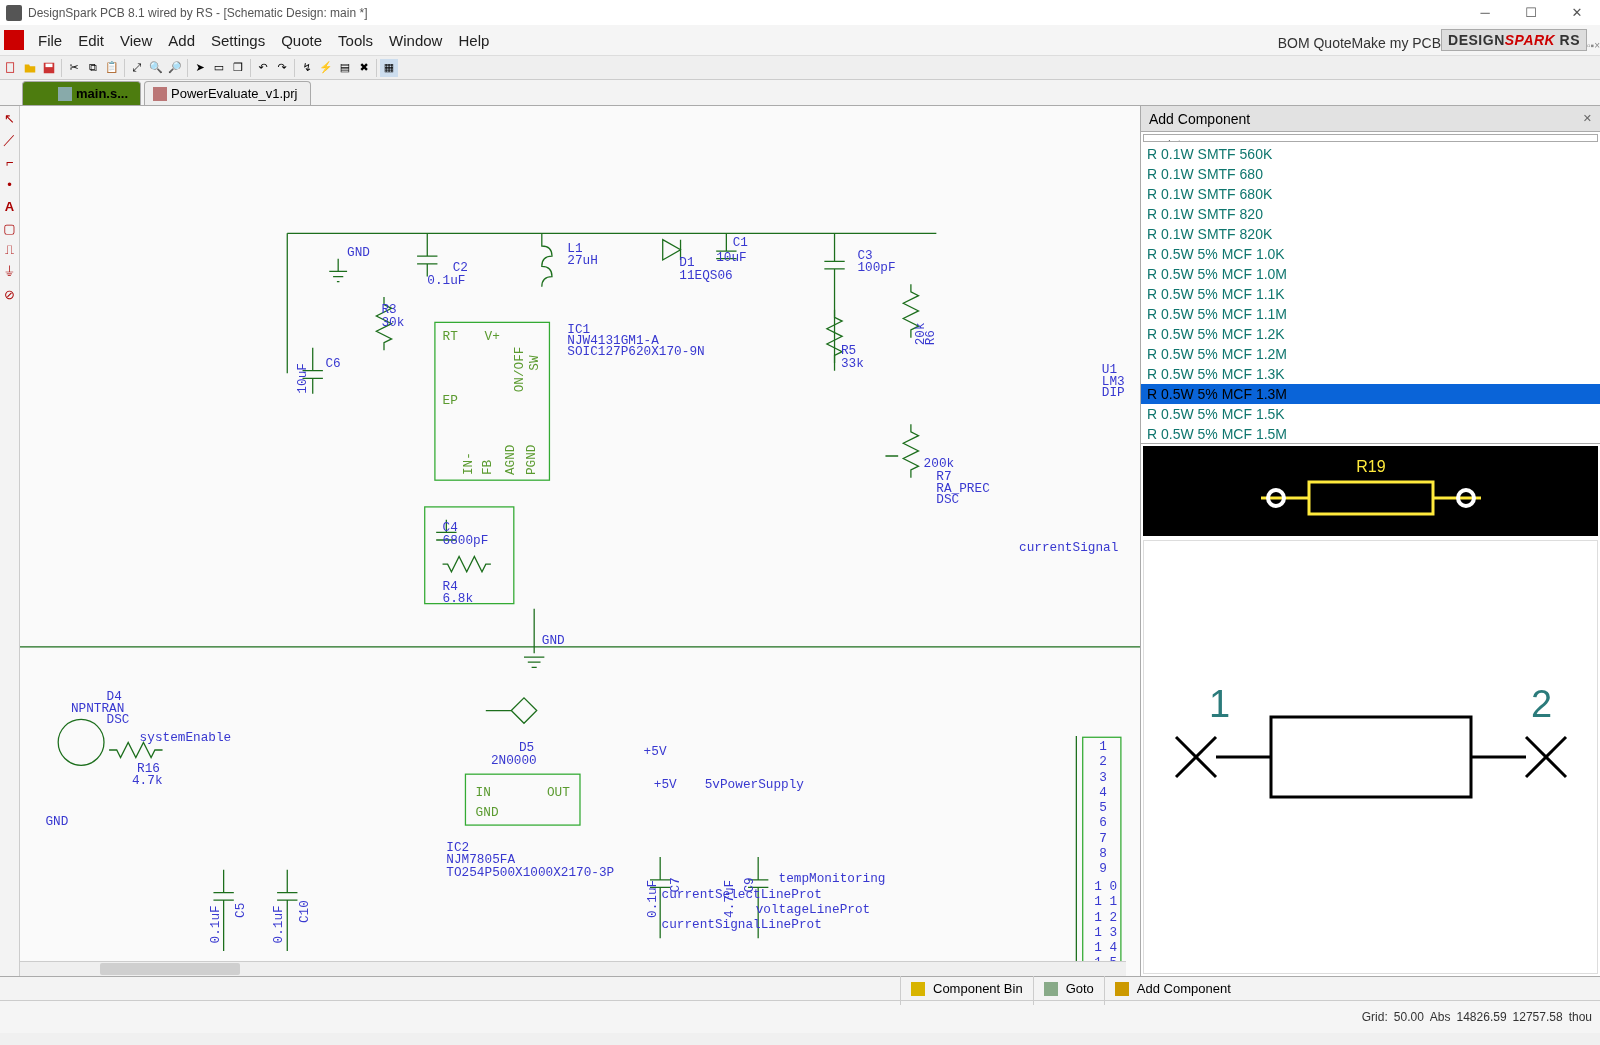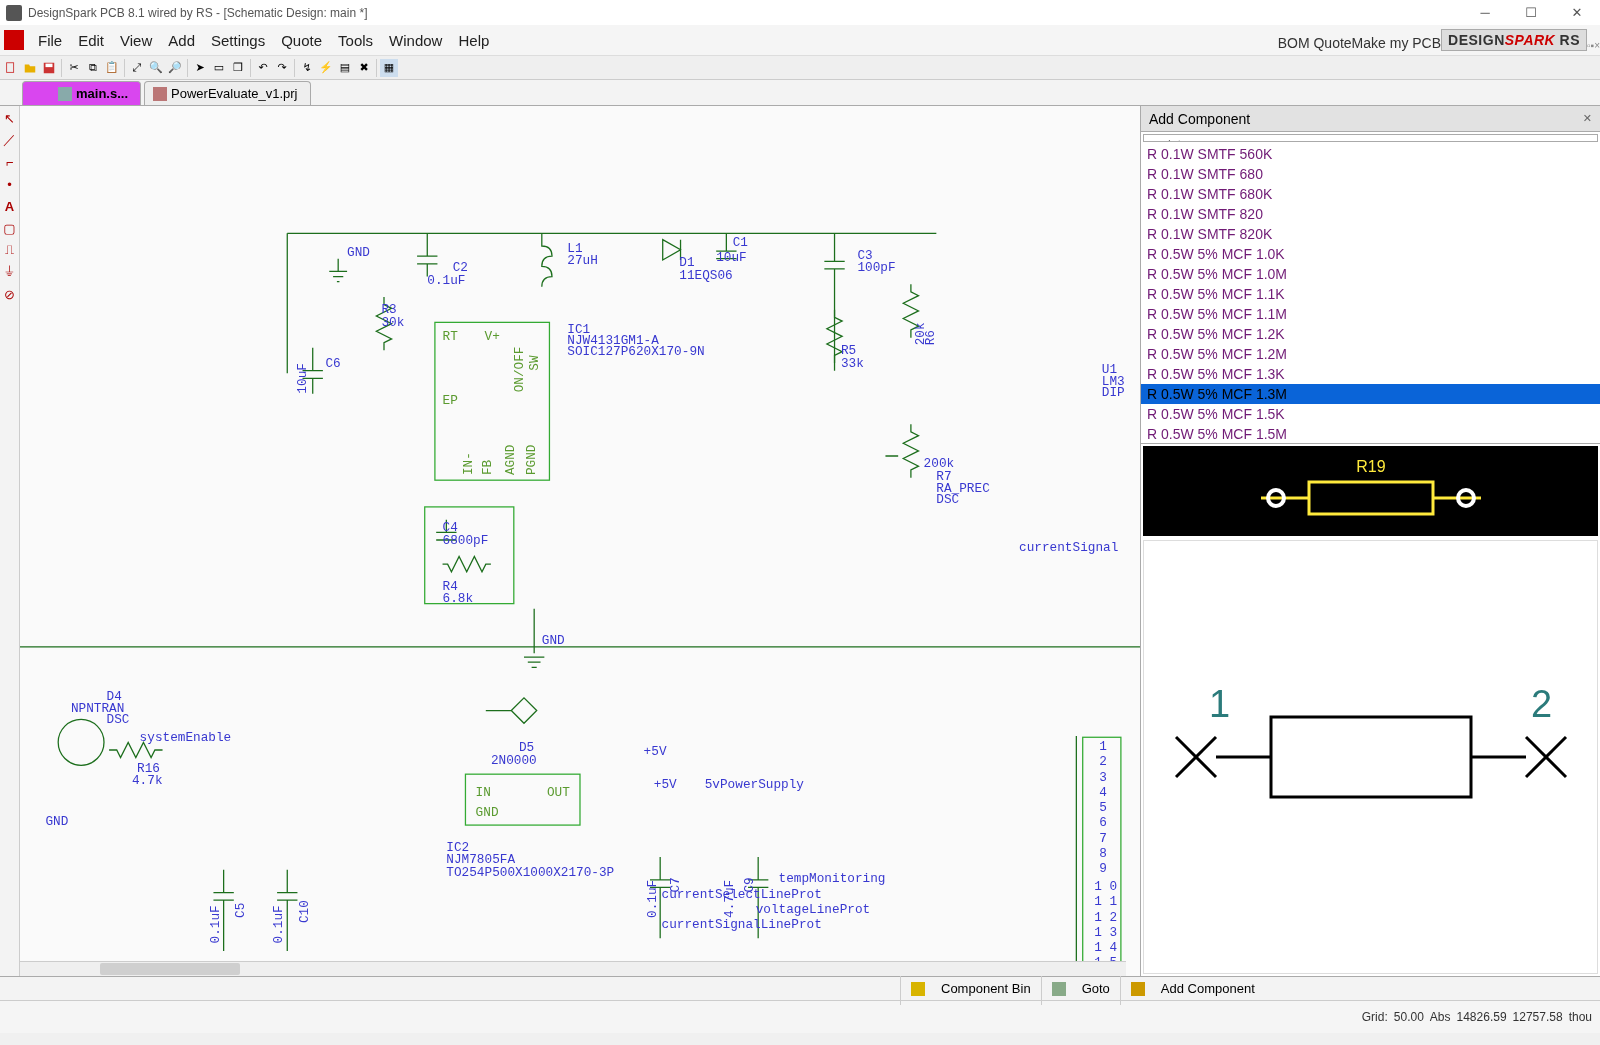--- a/index.html
+++ b/index.html
@@ -27,50 +27,50 @@
   .toolbar .tbtn svg { width: 14px; height: 14px; }
   .toolbar .sep { width: 1px; height: 18px; background: #ccc; margin: 0 2px; }
 
   
   .doctab-row { height: 26px; background: #f3f3f3; display: flex; align-items: flex-end; border-bottom: 1px solid #aaa; }
   .left-vtoolbar { width: 20px; height: 870px; background: #f3f3f3; border-right: 1px solid #ccc; display: flex; flex-direction: column; align-items: center; gap: 6px; padding-top: 4px; }
   .left-vtoolbar .vbtn { width: 16px; height: 16px; display: flex; align-items: center; justify-content: center; color: #a00; font-size: 13px; }
 
   .doc-tabs { display: flex; margin-left: 22px; }
   .doc-tab { padding: 4px 12px 4px 8px; background: #eee; border: 1px solid #aaa; border-bottom: none; margin-right: 3px; font-size: 13px; display: flex; align-items: center; gap: 4px; border-top-left-radius: 4px; border-top-right-radius: 4px; }
-  .doc-tab.active { background: #d946ef; font-weight: bold; padding-left: 35px; }
+  .doc-tab.active { background: #4d7c0f; font-weight: bold; padding-left: 35px; }
   .doc-tab .docicon { width: 14px; height: 14px; background: #8aa; }
 
   
   .main { display: flex; height: 870px; }
   .canvas-area { position: relative; flex: 1; background: #fafafa; overflow: hidden; }
   .canvas-area::before { content: ""; position: absolute; inset: 0; background-image: radial-gradient(#ccc 0.5px, transparent 0.5px); background-size: 12px 12px; }
   .schematic { position: absolute; inset: 0; }
   .schematic text { font-family: "Courier New", monospace; font-size: 10px; fill: #3838d0; }
   .schematic text.green { fill: #5a9a2f; }
   .schematic .wire { stroke: #1c6e1c; stroke-width: 1; fill: none; }
   .schematic rect.comp { fill: #fafafa; stroke: #3a3; stroke-width: 1; }
 
   .hscroll { position: absolute; bottom: 0; left: 0; right: 14px; height: 15px; background: #efefef; border-top: 1px solid #ccc; display: flex; align-items: center; }
   .hscroll .thumb { height: 12px; background: #cfcfcf; margin-left: 80px; width: 140px; border-radius: 2px; }
 
   
   .right-panel { width: 460px; height: 100%; background: #fff; border-left: 1px solid #aaa; display: flex; flex-direction: column; }
   .panel-head { height: 26px; background: #e2e2e2; padding: 4px 8px; font-size: 14px; border-bottom: 1px solid #aaa; display: flex; justify-content: space-between; align-items: center; }
   .panel-search { border: 1px solid #aaa; margin: 2px; padding: 2px 6px; font-size: 13px; color: #777; height: 8px; overflow: hidden; }
   .comp-list { flex: 0 0 300px; overflow-y: auto; border-bottom: 1px solid #aaa; font-size: 14px; }
-  .comp-list .row { padding: 2px 6px; cursor: default; color: #701a75; }
+  .comp-list .row { padding: 2px 6px; cursor: default; color: #0f766e; }
   .comp-list .row.selected { background: #0a64d8; color: #000000; }
   .preview-a { height: 90px; background: #000; display: flex; align-items: center; justify-content: center; margin: 2px; }
   .preview-b { flex: 1; background: #fff; display: flex; align-items: center; justify-content: center; margin: 2px; border: 1px solid #ddd; }
 
   
   .bottom-tabs { height: 24px; border-top: 1px solid #aaa; display: flex; align-items: center; background: #f3f3f3; }
   .bottom-tabs .spacer { width: 900px; }
-  .bottom-tabs .btab { padding: 9px 10px; font-size: 13px; display: flex; align-items: center; gap: 16px; border-left: 1px solid #ccc; }
+  .bottom-tabs .btab { padding: 9px 10px; font-size: 13px; display: flex; align-items: center; gap: 8px; border-left: 1px solid #ccc; }
   .bottom-tabs .bicon { width: 14px; height: 14px; background: #d8b400; }
   .statusbar { height: 22px; background: #f5f5f5; border-top: 1px solid #ccc; display: flex; align-items: center; justify-content: flex-end; font-size: 12px; padding: 16px 8px; color: #333; }
   .statusbar span { margin-left: 6px; }
 </style>
 </head>
 <body>
 
 <div class="titlebar">
   <div class="app-icon"></div>
   <div class="title-text">DesignSpark PCB 8.1 wired by RS - [Schematic Design: main *]</div>

